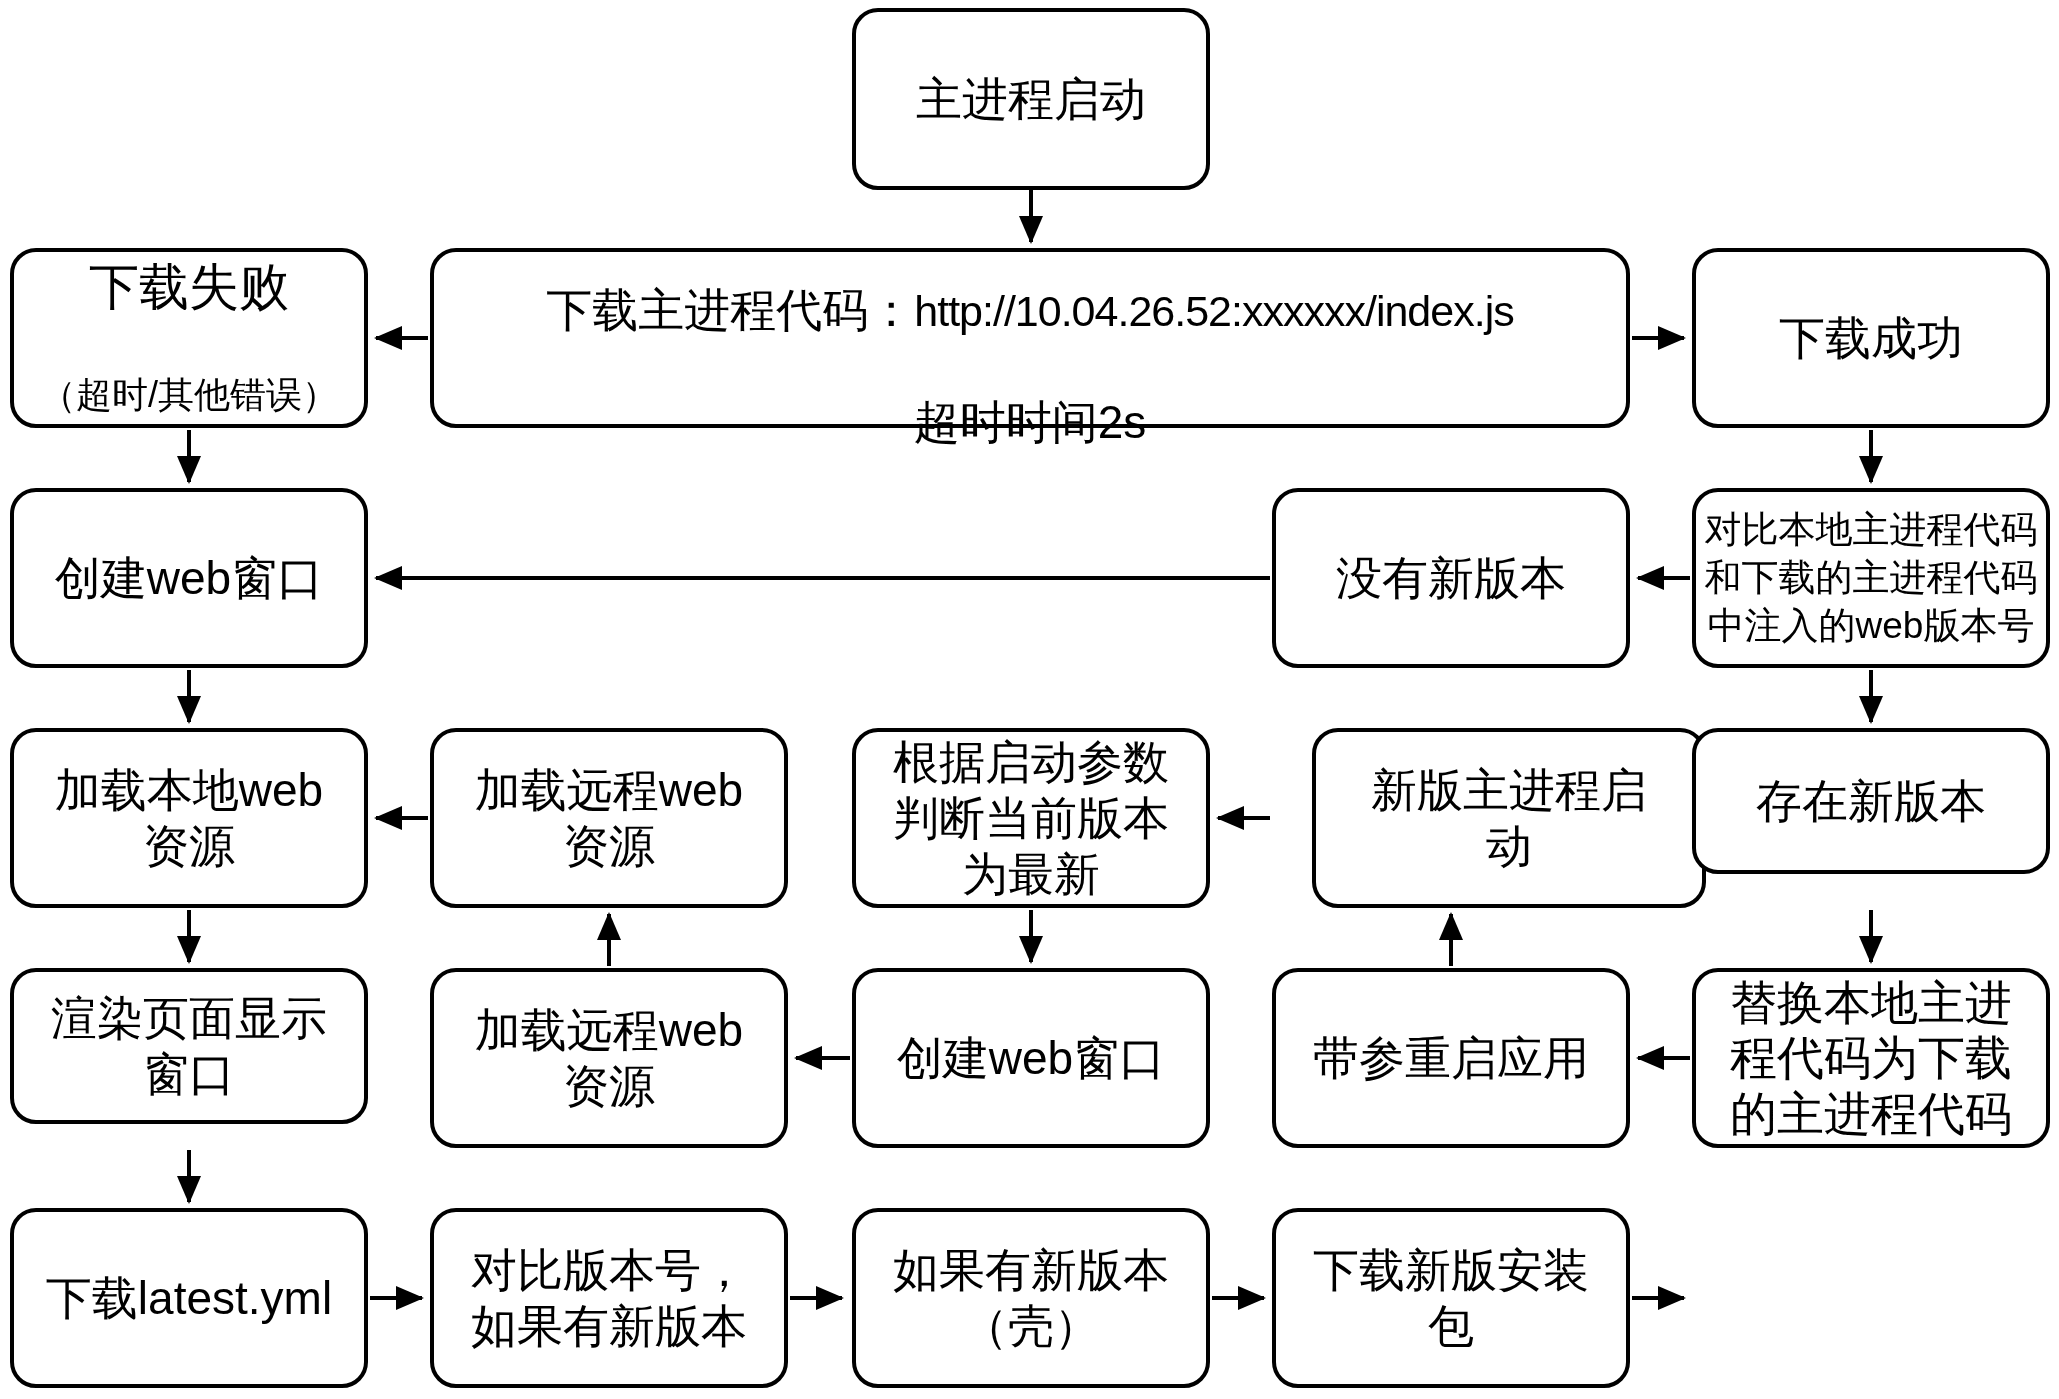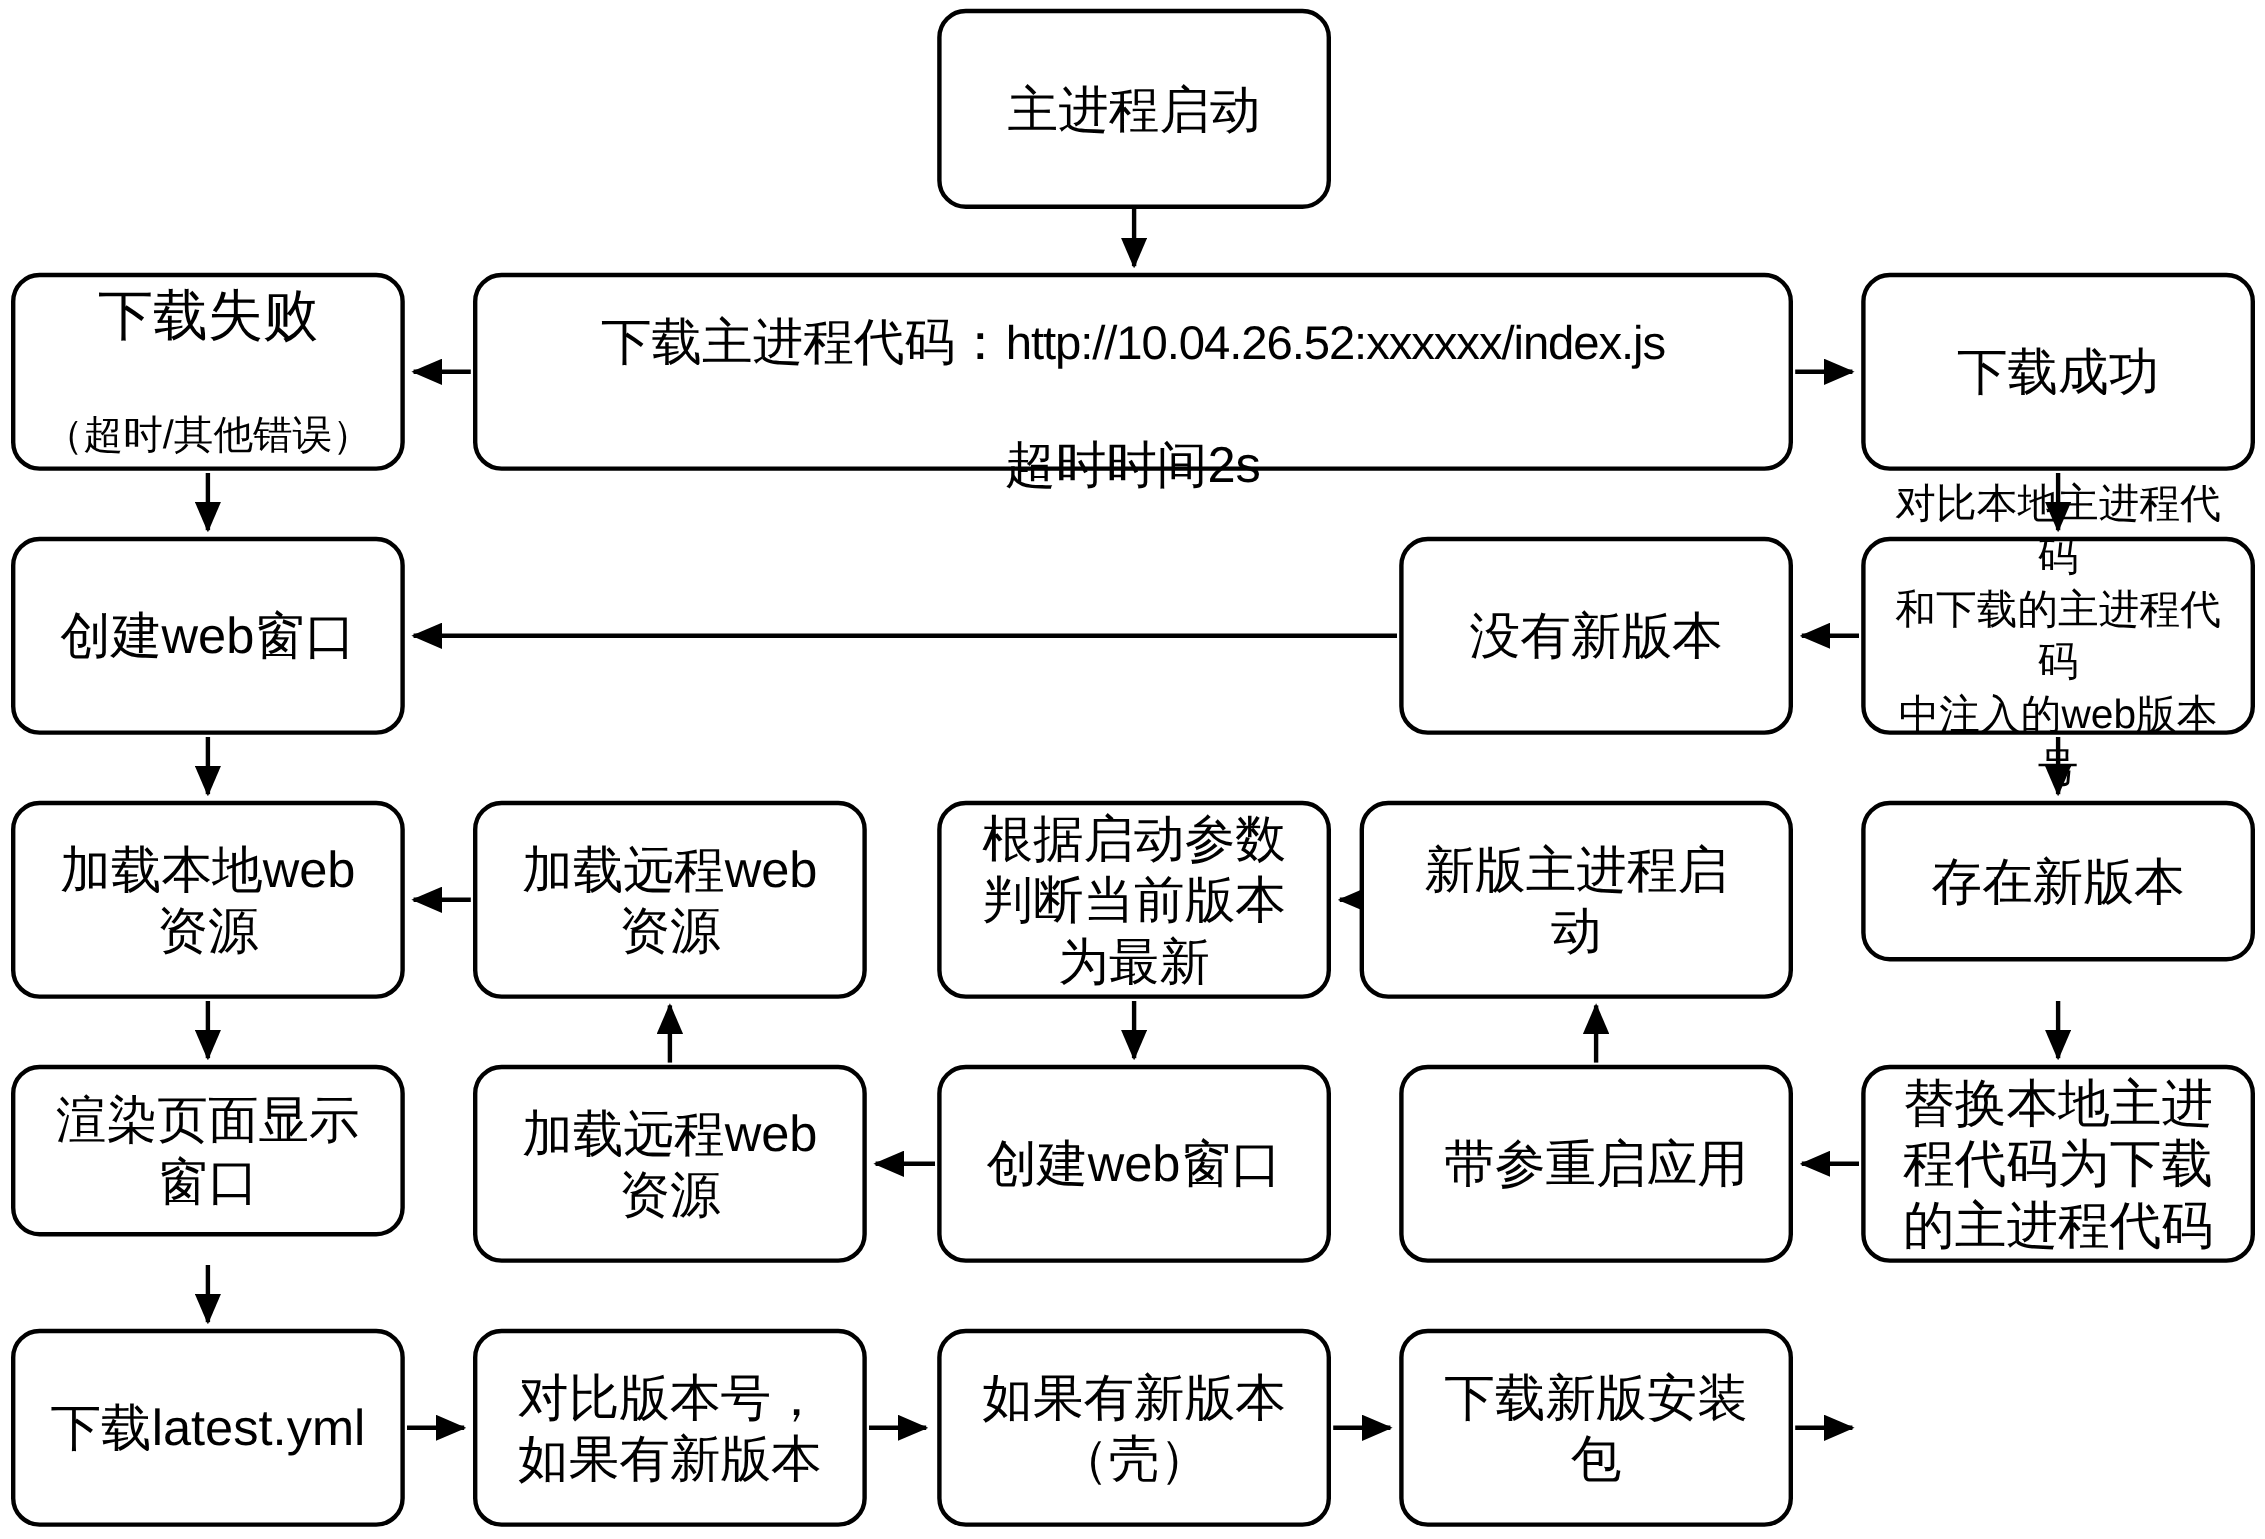--- a/index.html
+++ b/index.html
@@ -17,21 +17,21 @@
     border: 4px solid #000000;
     border-radius: 26px;
     background: #ffffff;
     display: flex;
     align-items: center;
     justify-content: center;
     text-align: center;
     white-space: pre-line;
     font-size: 46px;
     line-height: 1.22;
-    padding: 4px 26px;
+    padding: 4px 8px;
   }
   .node .stack { width: 100%; }
   .fs-small  { font-size: 37px; line-height: 1.30; }
   .fs-tight  { font-size: 47px; line-height: 1.18; }
   .sub-label { font-size: 36px; line-height: 1.25; }
   .main-label { font-size: 50px; line-height: 1.15; }
   .url-text  { font-size: 43px; letter-spacing: -1px; }
   #edges { position: absolute; left: 0; top: 0; pointer-events: none; }
   #edges line { stroke: #000000; stroke-width: 4; }
 </style>
@@ -102,21 +102,21 @@
   <div class="node" style="left:10px;top:728px;width:358px;height:180px">加载本地web
 资源</div>
 
   <div class="node" style="left:430px;top:728px;width:358px;height:180px">加载远程web
 资源</div>
 
   <div class="node" style="left:852px;top:728px;width:358px;height:180px">根据启动参数
 判断当前版本
 为最新</div>
 
-  <div class="node" style="left:1236px;top:728px;width:394px;height:180px">新版主进程启
+  <div class="node" style="left:1312px;top:728px;width:394px;height:180px">新版主进程启
 动</div>
 
   <div class="node" style="left:1692px;top:728px;width:358px;height:146px">存在新版本</div>
 
   <div class="node" style="left:10px;top:968px;width:358px;height:156px">渲染页面显示
 窗口</div>
 
   <div class="node" style="left:430px;top:968px;width:358px;height:180px">加载远程web
 资源</div>
 

